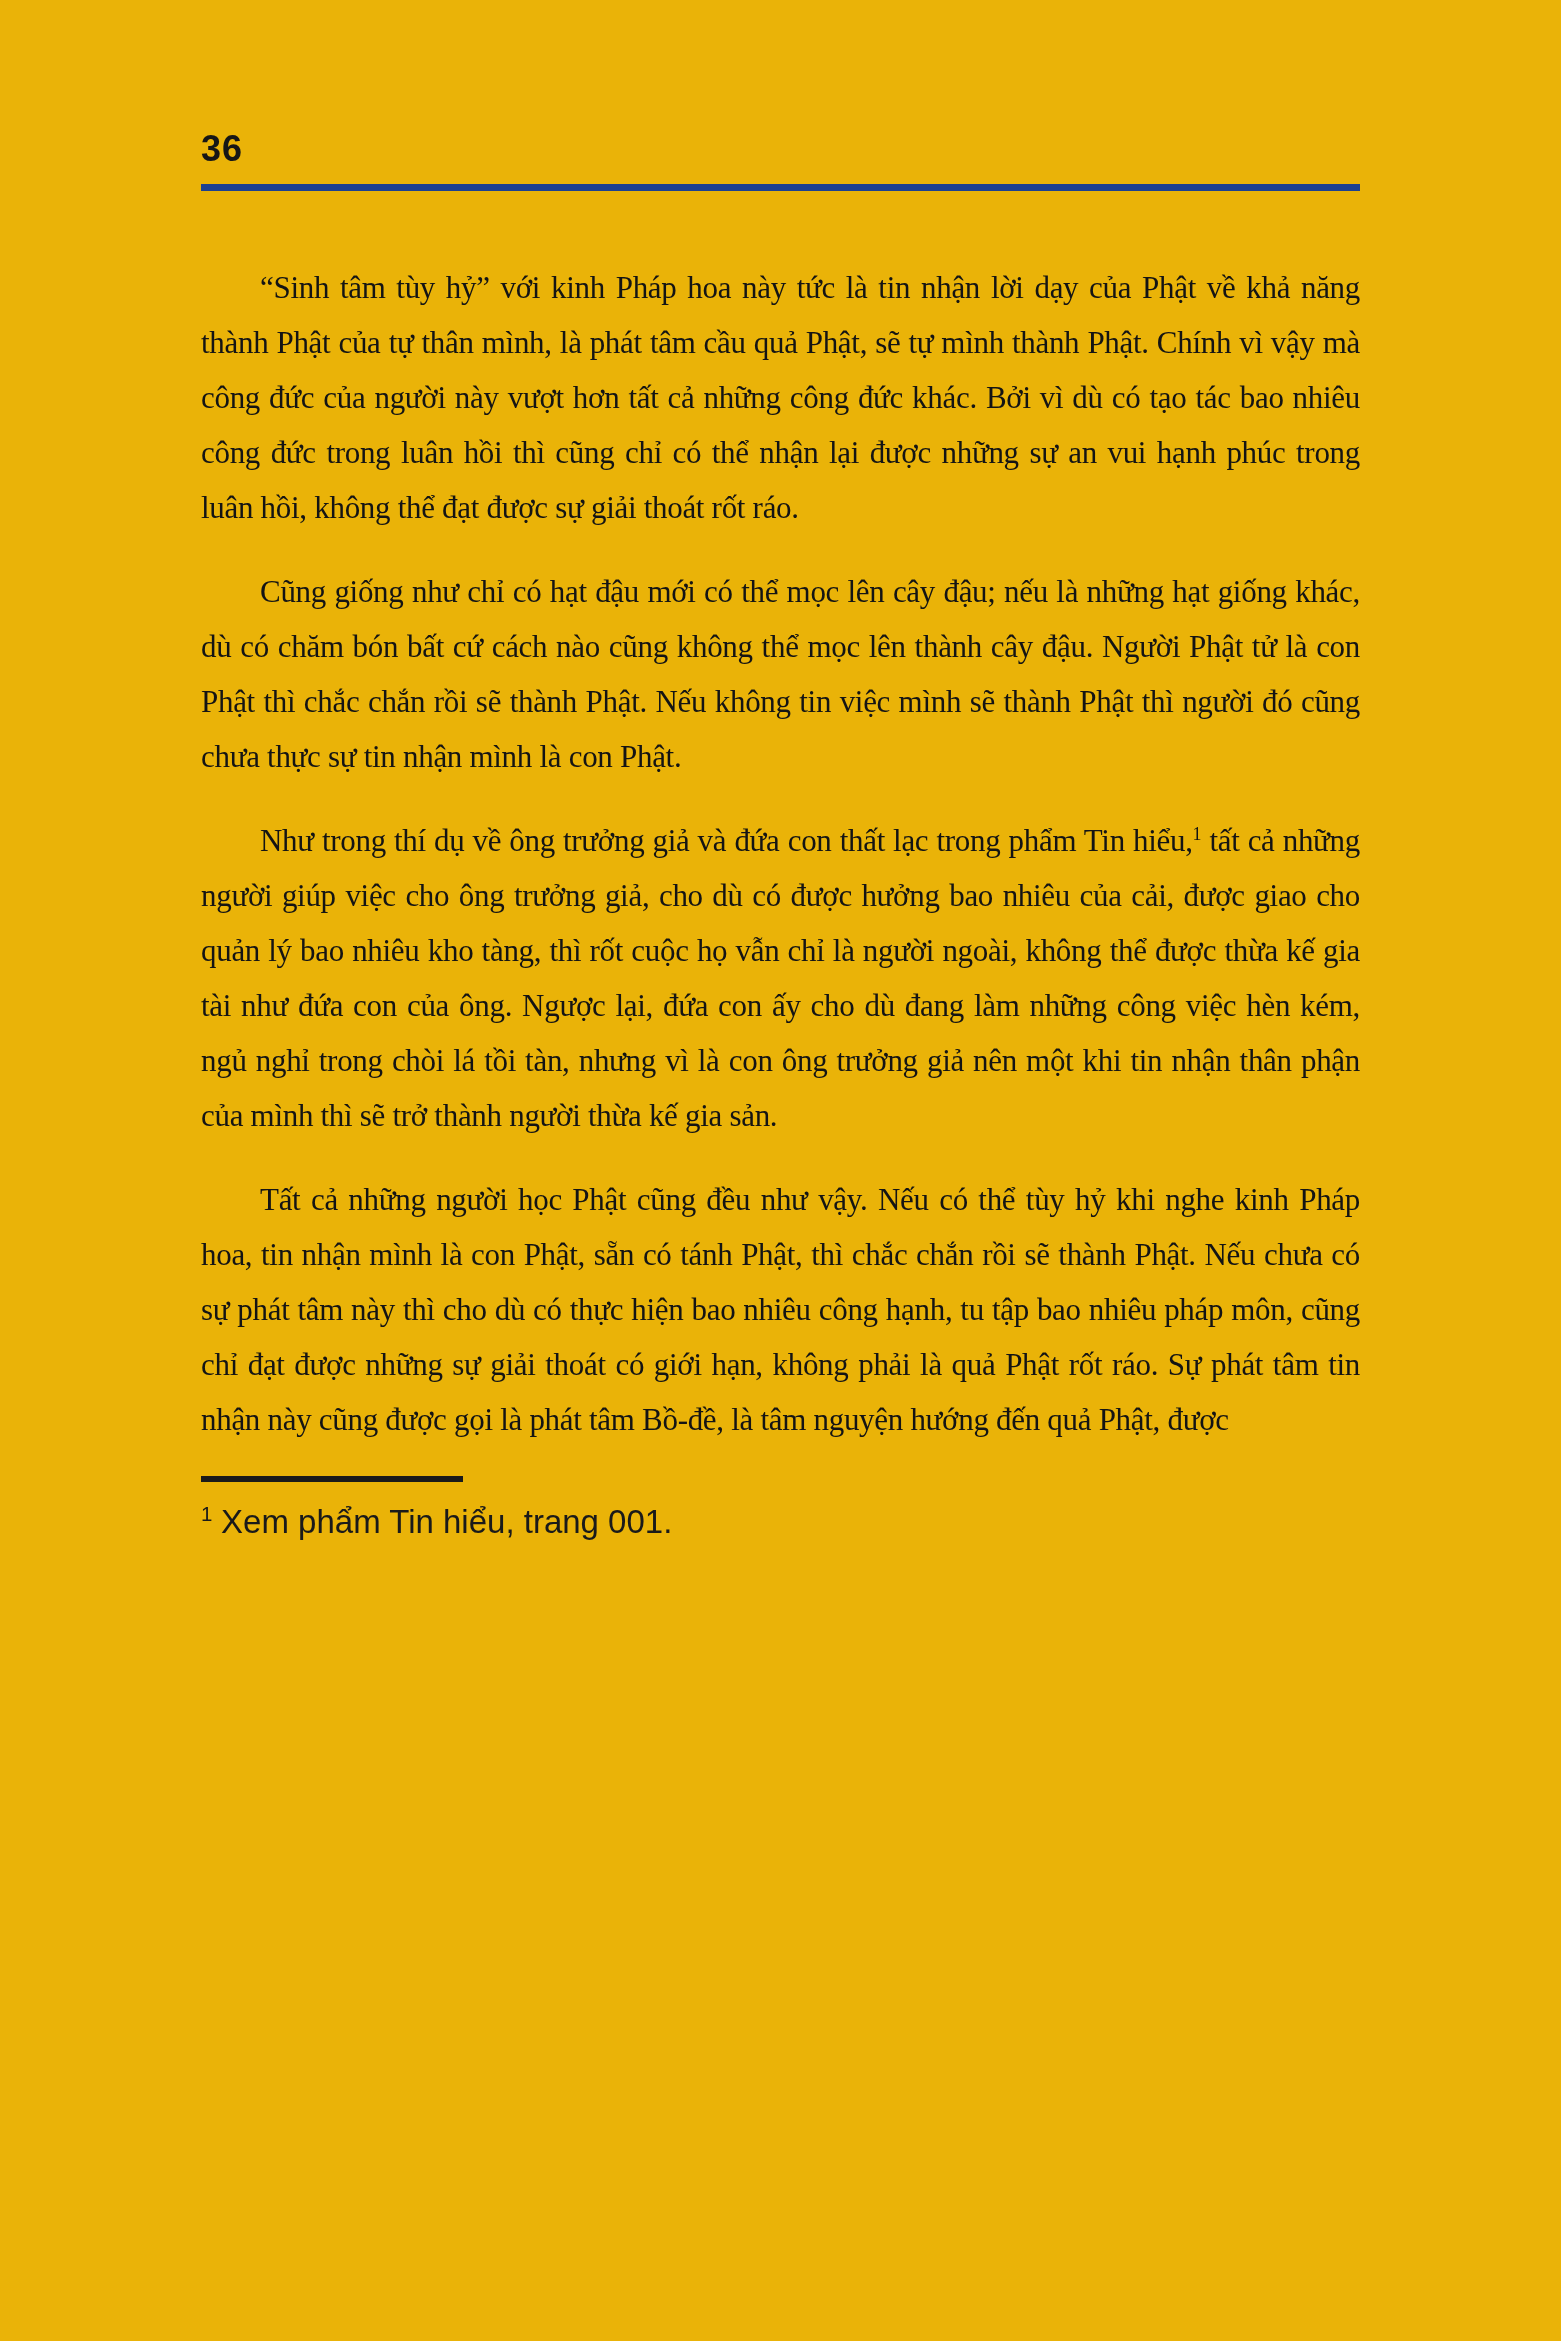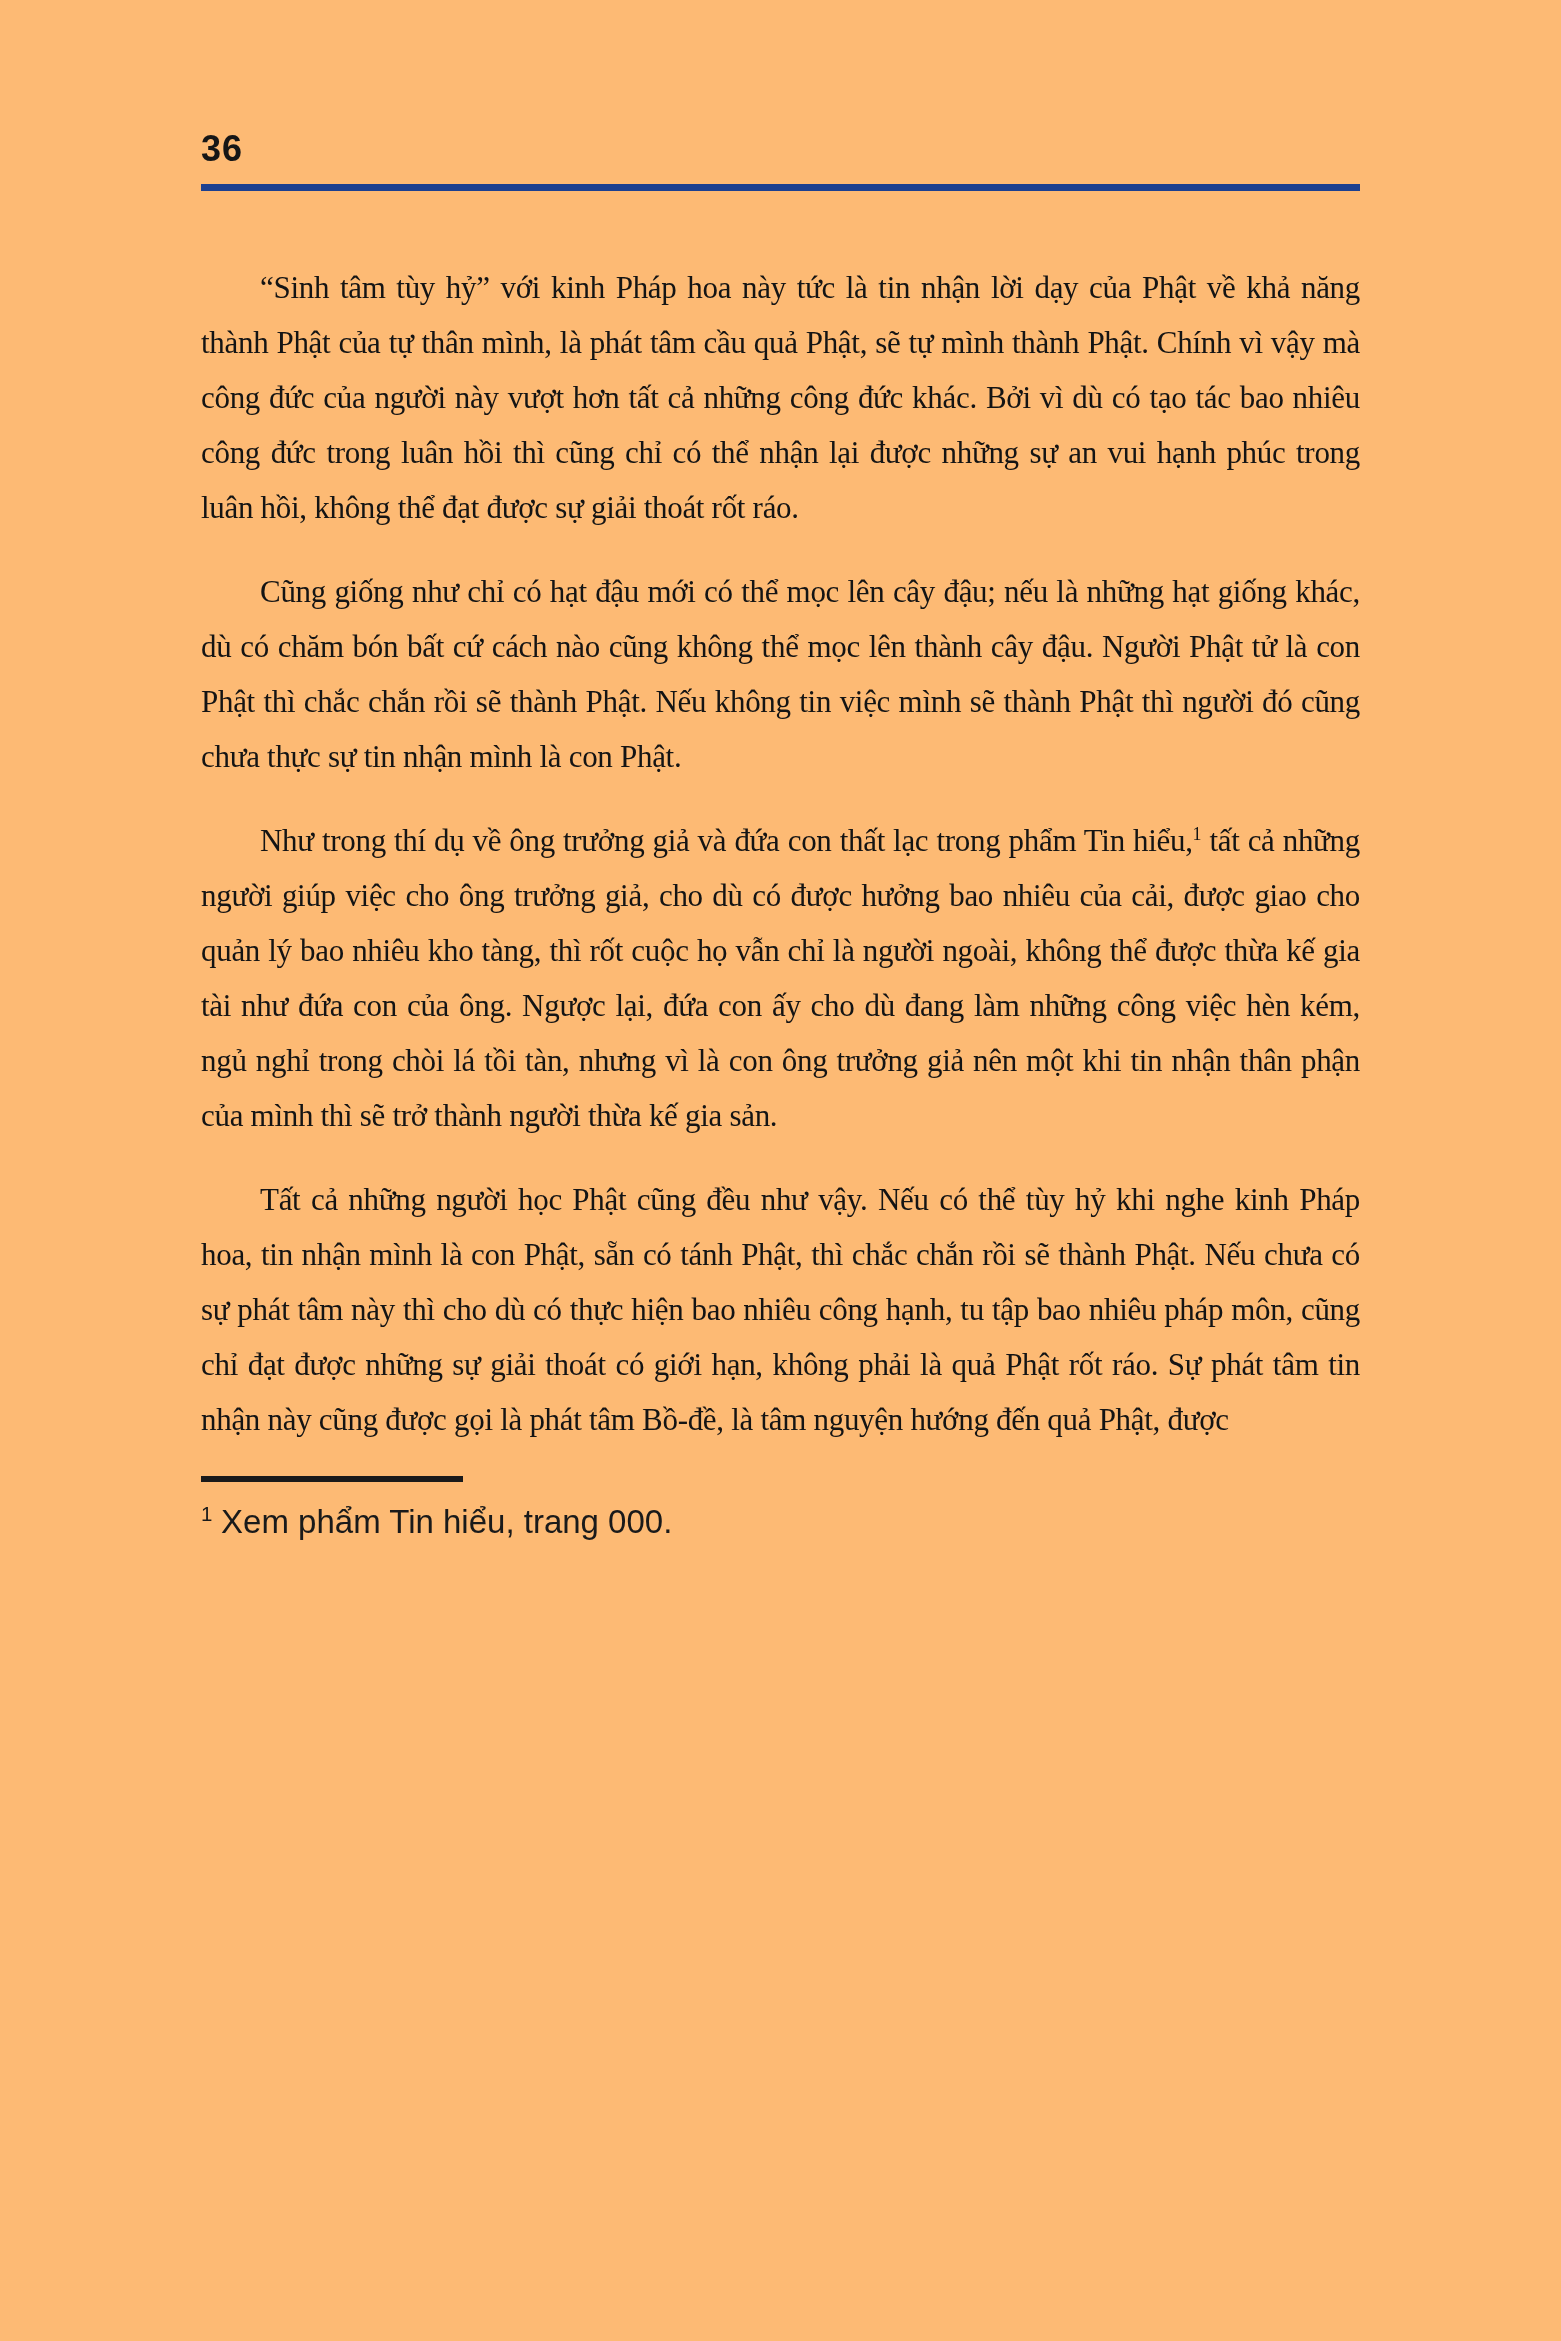--- a/index.html
+++ b/index.html
@@ -11,21 +11,21 @@
     width: 1561px;
     height: 2342px;
     position: relative;
     font-family: "Liberation Serif", serif;
   }
   .page {
     box-sizing: border-box;
     width: 1561px;
     height: 2342px;
     padding: 128px 201px 0 201px;
-    background: #fdba74;
+    background: #eab308;
   }
   .page-header {
     display: flex;
     justify-content: space-between;
     align-items: baseline;
   }
   .page-number {
     font-family: "Liberation Sans", sans-serif;
     font-weight: 700;
     font-size: 36px;
@@ -100,16 +100,16 @@
     <p>Cũng giống như chỉ có hạt đậu mới có thể mọc lên cây đậu; nếu là những hạt giống khác, dù có chăm bón bất cứ cách nào cũng không thể mọc lên thành cây đậu. Người Phật tử là con Phật thì chắc chắn rồi sẽ thành Phật. Nếu không tin việc mình sẽ thành Phật thì người đó cũng chưa thực sự tin nhận mình là con Phật.</p>
 
     <p><span>Như trong thí dụ về ông trưởng giả và đứa con thất lạc trong phẩm Tin hiểu,</span><sup class="fn-ref">1</sup><span> tất cả những người giúp việc cho ông trưởng giả, cho dù có được hưởng bao nhiêu của cải, được giao cho quản lý bao nhiêu kho tàng, thì rốt cuộc họ vẫn chỉ là người ngoài, không thể được thừa kế gia tài như đứa con của ông. Ngược lại, đứa con ấy cho dù đang làm những công việc hèn kém, ngủ nghỉ trong chòi lá tồi tàn, nhưng vì là con ông trưởng giả nên một khi tin nhận thân phận của mình thì sẽ trở thành người thừa kế gia sản.</span></p>
 
     <p>Tất cả những người học Phật cũng đều như vậy. Nếu có thể tùy hỷ khi nghe kinh Pháp hoa, tin nhận mình là con Phật, sẵn có tánh Phật, thì chắc chắn rồi sẽ thành Phật. Nếu chưa có sự phát tâm này thì cho dù có thực hiện bao nhiêu công hạnh, tu tập bao nhiêu pháp môn, cũng chỉ đạt được những sự giải thoát có giới hạn, không phải là quả Phật rốt ráo. Sự phát tâm tin nhận này cũng được gọi là phát tâm Bồ-đề, là tâm nguyện hướng đến quả Phật, được</p>
 
   </div>
 
   <div class="footnote-separator"></div>
 
-  <div class="footnote"><sup class="fn-mark">1</sup><span>Xem phẩm Tin hiểu, trang 000.</span></div>
+  <div class="footnote"><sup class="fn-mark">1</sup><span>Xem phẩm Tin hiểu, trang 001.</span></div>
 
 </div>
 
 
 </body></html>

